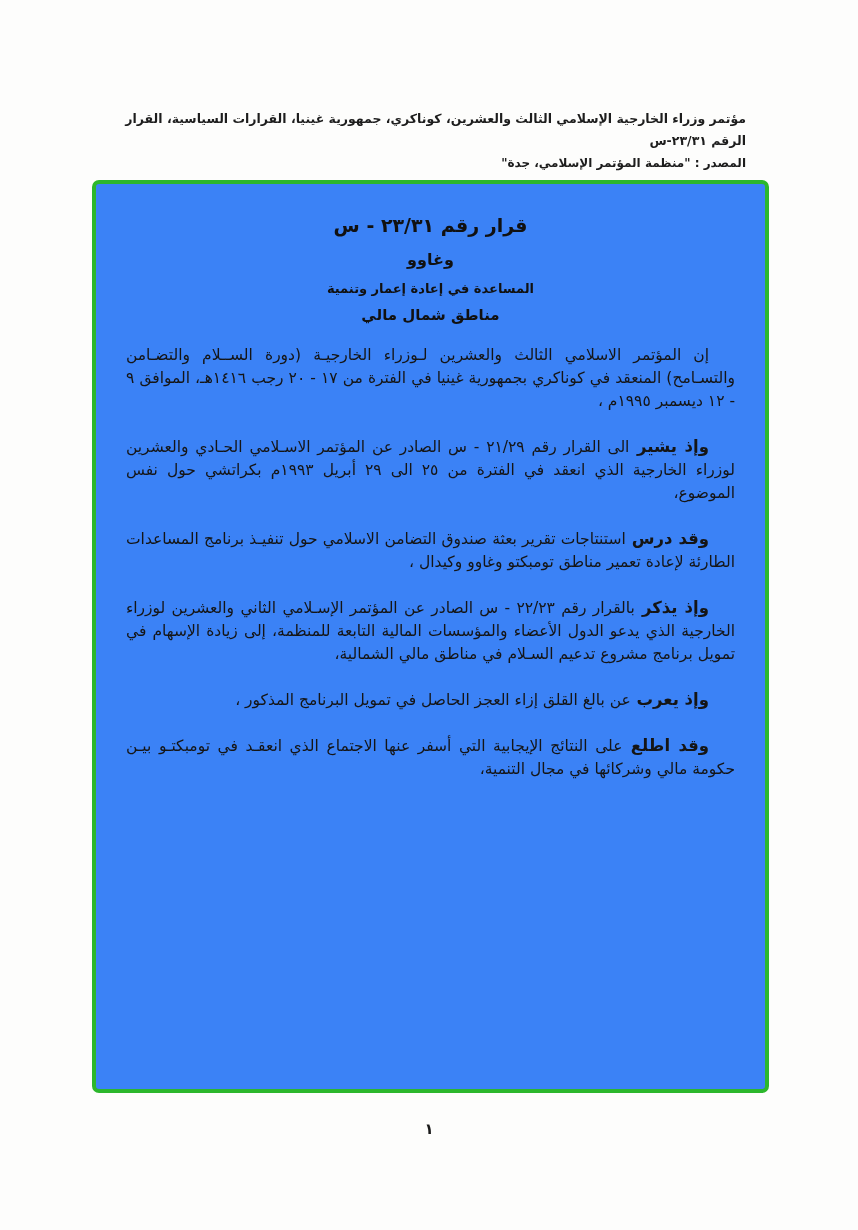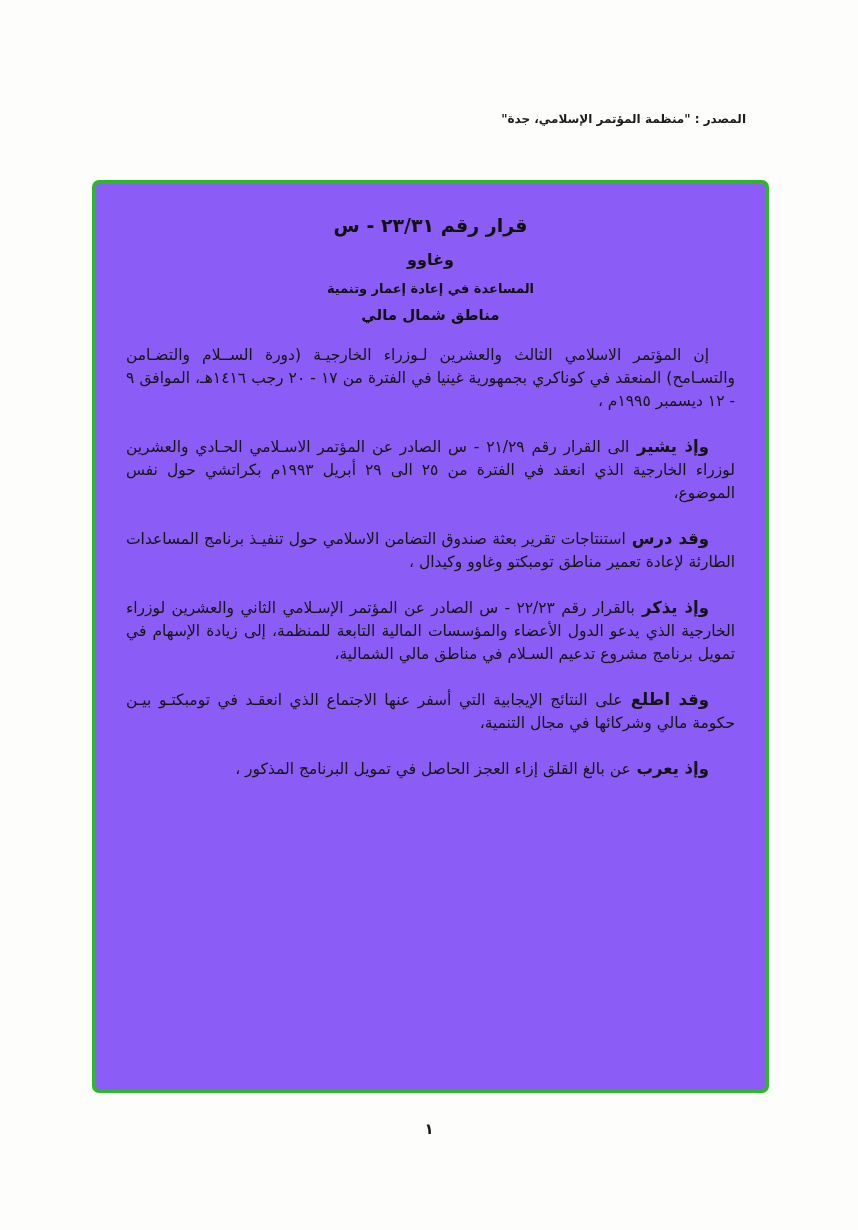--- a/index.html
+++ b/index.html
@@ -27,21 +27,21 @@
   }
   .header .h-line2 { font-size: 12px; }
 
   
   .doc-frame {
     position: absolute;
     left: 92px; top: 180px;
     width: 677px; height: 913px;
     border: 4px solid #2cb72c;
     border-radius: 7px;
-    background: #8b5cf6;
+    background: #3b82f6;
     overflow: hidden;
   }
   .doc-inner {
     height: 100%;
     padding: 30px 30px 8px 30px;
     direction: rtl;
   }
 
   .title-block { text-align: center; font-weight: 700; color: #111; }
   .t1 { font-size: 19px; margin-bottom: 14px; letter-spacing: 0.5px; }
@@ -69,20 +69,21 @@
     font-weight: 700;
     color: #1a1a1a;
   }
 </style>
 </head>
 <body>
 
 <div class="page">
 
   <div class="header">
+    <div class="h-line1">مؤتمر وزراء الخارجية الإسلامي الثالث والعشرين، كوناكري، جمهورية غينيا، القرارات السياسية، القرار الرقم ٢٣/٣١-س</div>
     <div class="h-line2">المصدر :  "منظمة المؤتمر الإسلامي، جدة"</div>
   </div>
 
   <div class="doc-frame">
     <div class="doc-inner">
 
       <div class="title-block">
         <div class="t1">قرار رقم ٢٣/٣١ - س</div>
         <div class="t2">وغاوو</div>
         <div class="t3">المساعدة في إعادة إعمار وتنمية</div>
@@ -96,24 +97,24 @@
         <p class="para">
           <span class="lead">وإذ يشير</span><span>الى القرار رقم ٢١/٢٩ - س الصادر عن المؤتمر الاسـلامي الحـادي والعشرين لوزراء الخارجية الذي انعقد في الفترة من ٢٥ الى ٢٩ أبريل ١٩٩٣م بكراتشي حول نفس الموضوع،</span>
         </p>
         <p class="para">
           <span class="lead">وقد درس</span><span>استنتاجات تقرير بعثة صندوق التضامن الاسلامي حول تنفيـذ برنامج المساعدات الطارئة لإعادة تعمير مناطق تومبكتو وغاوو وكيدال ،</span>
         </p>
         <p class="para">
           <span class="lead">وإذ يذكر</span><span>بالقرار رقم ٢٢/٢٣ - س الصادر عن المؤتمر الإسـلامي الثاني والعشرين لوزراء الخارجية الذي يدعو الدول الأعضاء والمؤسسات المالية التابعة للمنظمة، إلى زيادة الإسهام في تمويل برنامج مشروع تدعيم السـلام في مناطق مالي الشمالية،</span>
         </p>
         <p class="para">
-          <span class="lead">وقد اطلع</span><span>على النتائج الإيجابية التي أسفر عنها الاجتماع الذي انعقـد في تومبكتـو بيـن حكومة مالي وشركائها في مجال التنمية،</span>
+          <span class="lead">وإذ يعرب</span><span>عن بالغ القلق إزاء العجز الحاصل في تمويل البرنامج المذكور ،</span>
         </p>
         <p class="para">
-          <span class="lead">وإذ يعرب</span><span>عن بالغ القلق إزاء العجز الحاصل في تمويل البرنامج المذكور ،</span>
+          <span class="lead">وقد اطلع</span><span>على النتائج الإيجابية التي أسفر عنها الاجتماع الذي انعقـد في تومبكتـو بيـن حكومة مالي وشركائها في مجال التنمية،</span>
         </p>
       </div>
 
     </div>
   </div>
 
   <div class="page-number">١</div>
 
 </div>
 

